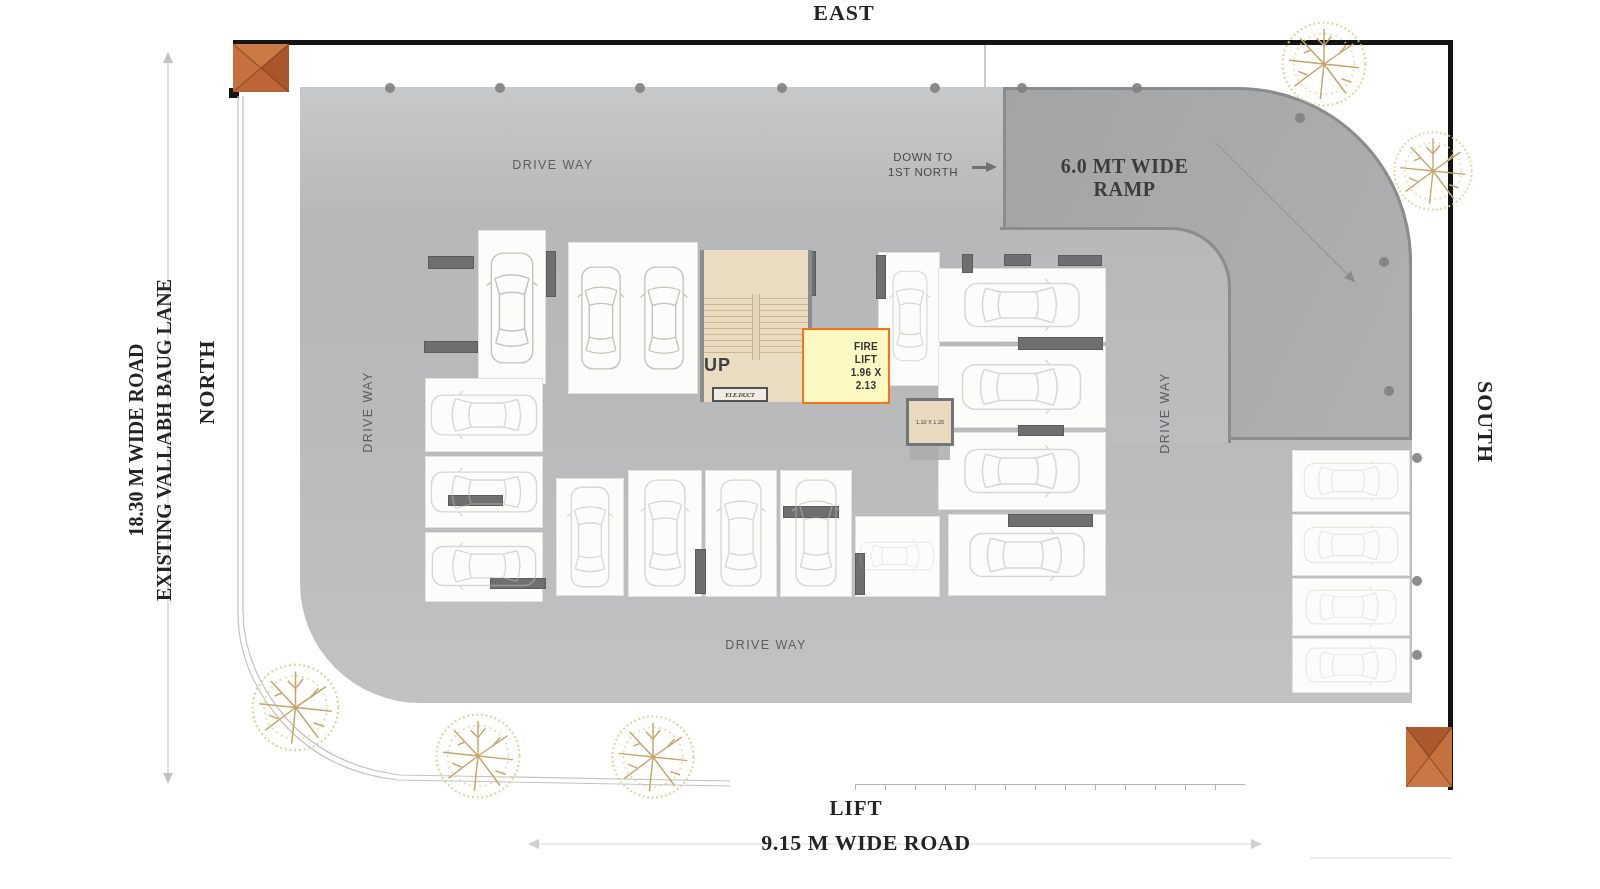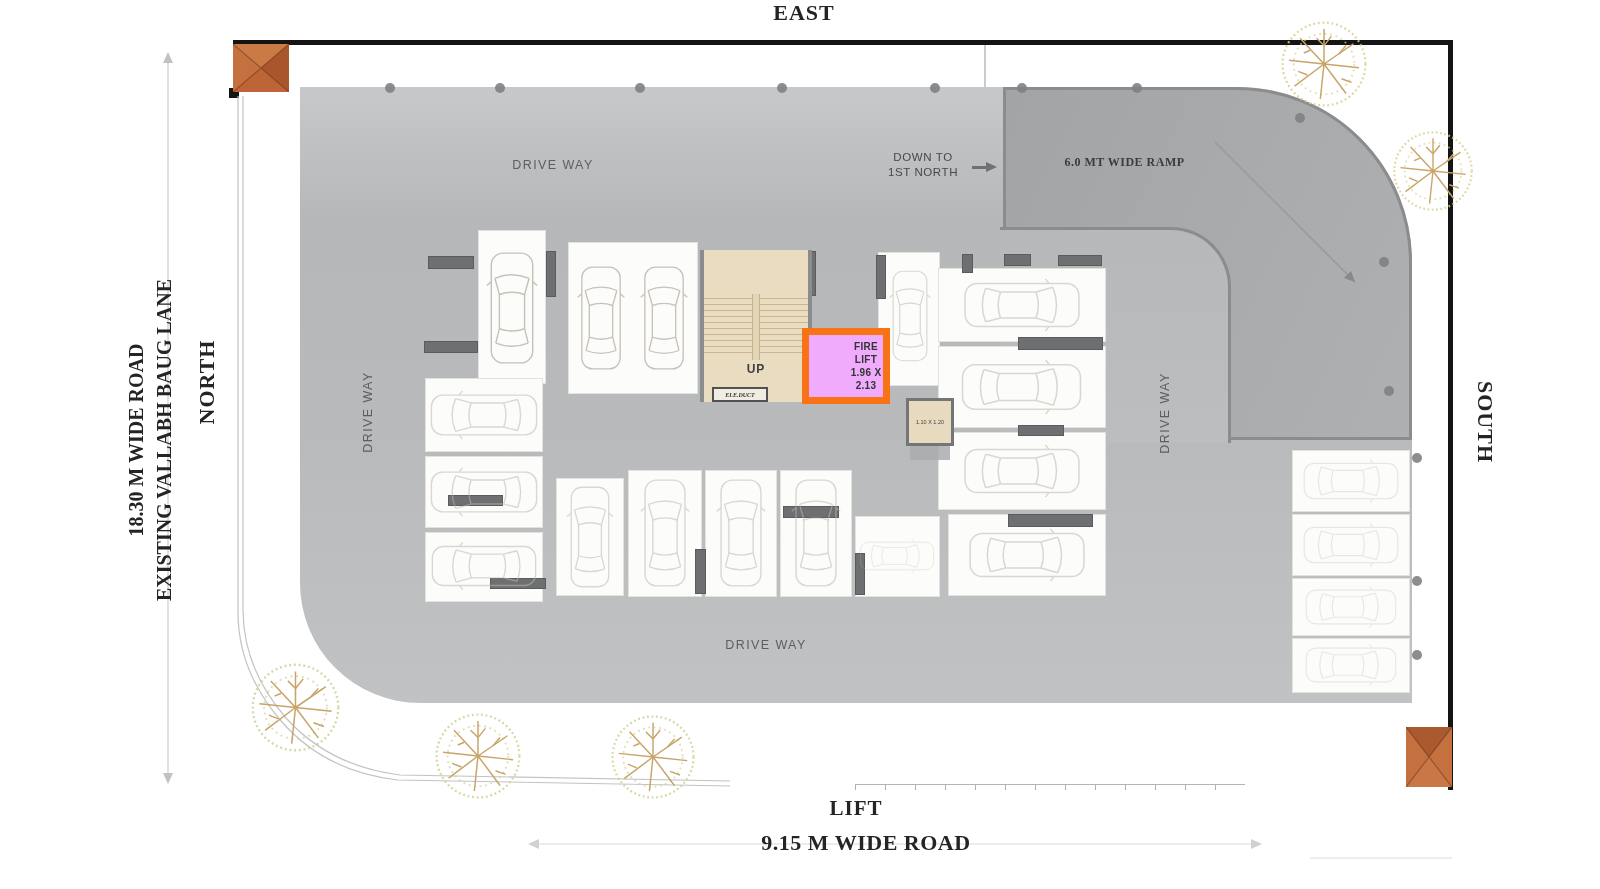--- a/index.html
+++ b/index.html
@@ -33,38 +33,38 @@
   .bar{background:#6d6f71;border:1px solid #595b5d;z-index:6;}
   .dot{width:10px;height:10px;border-radius:50%;background:#7f8183;opacity:.9;z-index:22;}
   
   .core{z-index:10;}
   .stair{left:700px;top:250px;width:112px;height:152px;background:#e9dcc0;
          border-left:4px solid #8a8c8e;border-right:4px solid #8a8c8e;}
   .steps{position:absolute;left:0;right:0;top:48px;height:58px;
          background:repeating-linear-gradient(180deg,#c9b791 0 1px,rgba(0,0,0,0) 1px 6px);}
   .stair-mid{position:absolute;left:50%;margin-left:-4px;width:8px;top:44px;height:66px;
          background:#e3d5b7;border-left:1px solid #c5b38d;border-right:1px solid #c5b38d;}
-  .up-lbl{position:absolute;left:0;right:0;bottom:26px;text-align:center;font-size:12px;
+  .up-lbl{position:absolute;left:0;right:0;bottom:26px;text-align:left;font-size:18px;
          font-weight:600;letter-spacing:1px;color:#3e4042;}
   .eleduct{left:712px;top:387px;width:56px;height:15px;background:#f2ede2;border:2px solid #505254;
          font:italic 600 6px "Liberation Serif",serif;color:#333;display:flex;align-items:center;justify-content:center;z-index:11;}
   .lobby{left:658px;top:400px;width:286px;height:58px;background:#e8dabe;border:3px solid #97999b;
          display:flex;flex-direction:column;align-items:center;justify-content:center;}
-  .liftroom{background:#f0abfc;border:7px solid #f97316;display:flex;flex-direction:column;
+  .liftroom{background:#fef9c3;border:2px solid #f97316;display:flex;flex-direction:column;
          align-items:center;justify-content:center;padding-left:40px;}
   .lift{left:596px;top:391px;width:84px;height:78px;}
   .firelift{left:802px;top:328px;width:88px;height:76px;}
   .corelbl{font-size:10px;font-weight:700;letter-spacing:.3px;color:#323436;line-height:13px;text-align:center;}
   .ductroom{left:906px;top:398px;width:48px;height:48px;background:#e8dabe;border:3px solid #737577;
          display:flex;align-items:center;justify-content:center;font-size:5.5px;color:#444;z-index:10;}
   .ductstub{left:910px;top:446px;width:40px;height:14px;background:#a9abad;opacity:.85;z-index:9;}
   
   .dw{font-size:12.5px;letter-spacing:1.4px;color:#5c5e60;text-align:center;z-index:30;}
   .downto{font-size:11.5px;line-height:15px;letter-spacing:.6px;color:#47494b;text-align:center;z-index:30;}
-  .ramplbl{font-family:"Liberation Serif",serif;font-size:12px;font-weight:700;letter-spacing:.5px;
+  .ramplbl{font-family:"Liberation Serif",serif;font-size:20px;font-weight:700;letter-spacing:.5px;
            color:#3a3c3e;text-align:center;z-index:30;}
   .arrow-right{left:972px;top:166px;width:14px;height:3px;background:#6f7173;z-index:30;}
   .arrow-right:after{content:"";position:absolute;left:14px;top:-4px;border-left:11px solid #6f7173;
            border-top:5.5px solid transparent;border-bottom:5.5px solid transparent;}
   
   .tickline{left:855px;top:784px;width:390px;height:6px;z-index:4;border-top:1px solid #b2b4b6;
            background:repeating-linear-gradient(90deg,#aeb0b2 0 1px,rgba(0,0,0,0) 1px 30px);}
   .ramp-topline{left:984px;top:44px;width:2px;height:43px;background:#c9cbcd;z-index:4;}
   svg.overlay{position:absolute;left:0;top:0;width:1600px;height:889px;z-index:20;pointer-events:none;}
   .car{color:#beb9ac;}
@@ -239,21 +239,21 @@
 
     <g>
       <use href="#tree" class="tree-y" x="1278" y="18" width="92" height="92"></use>
       <use href="#tree" class="tree-y" x="1390" y="128" width="86" height="86"></use>
       <use href="#tree" class="tree-g" x="248" y="660" width="95" height="95"></use>
       <use href="#tree" class="tree-g" x="432" y="710" width="92" height="92"></use>
       <use href="#tree" class="tree-g" x="608" y="712" width="90" height="90"></use>
     </g>
   </svg>
 
-  <div class="abs serif compass" style="left:734px;top:0;width:140px">EAST</div>
+  <div class="abs serif compass" style="left:774px;top:0;width:140px">EAST</div>
   <div class="abs serif compass rot-ccw" style="left:147px;top:368px;width:120px;height:28px;line-height:28px">NORTH</div>
   <div class="abs serif compass rot-cw" style="left:1425px;top:408px;width:120px;height:28px;line-height:28px">SOUTH</div>
   <div class="abs serif compass" style="left:566px;top:796px;width:580px;font-size:21px">LIFT</div>
 
   <div class="abs rot-ccw" style="left:-119px;top:411px;width:540px;height:58px;text-align:center;z-index:30">
     <div class="serif" style="font-size:20px;font-weight:700;line-height:28px">18.30 M WIDE  ROAD</div>
     <div class="serif" style="font-size:20px;font-weight:700;line-height:28px">EXISTING  VALLABH  BAUG LANE</div>
   </div>
   <div class="abs serif roadline" style="left:566px;top:830px;width:600px">9.15 M WIDE  ROAD</div>
 

